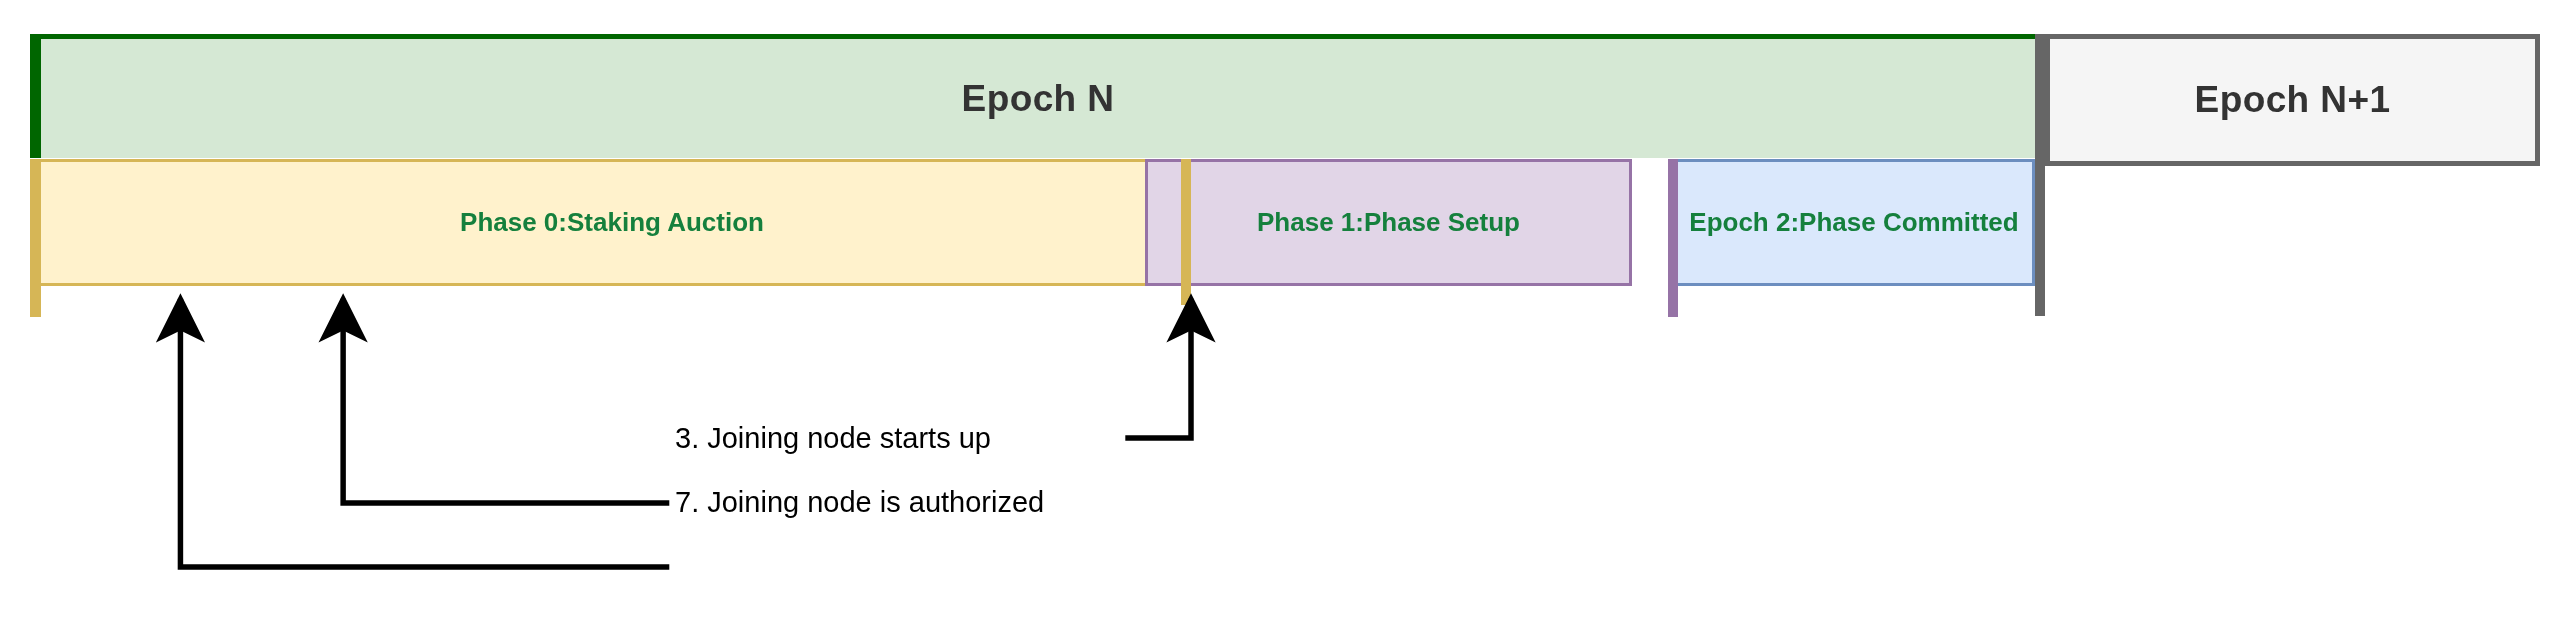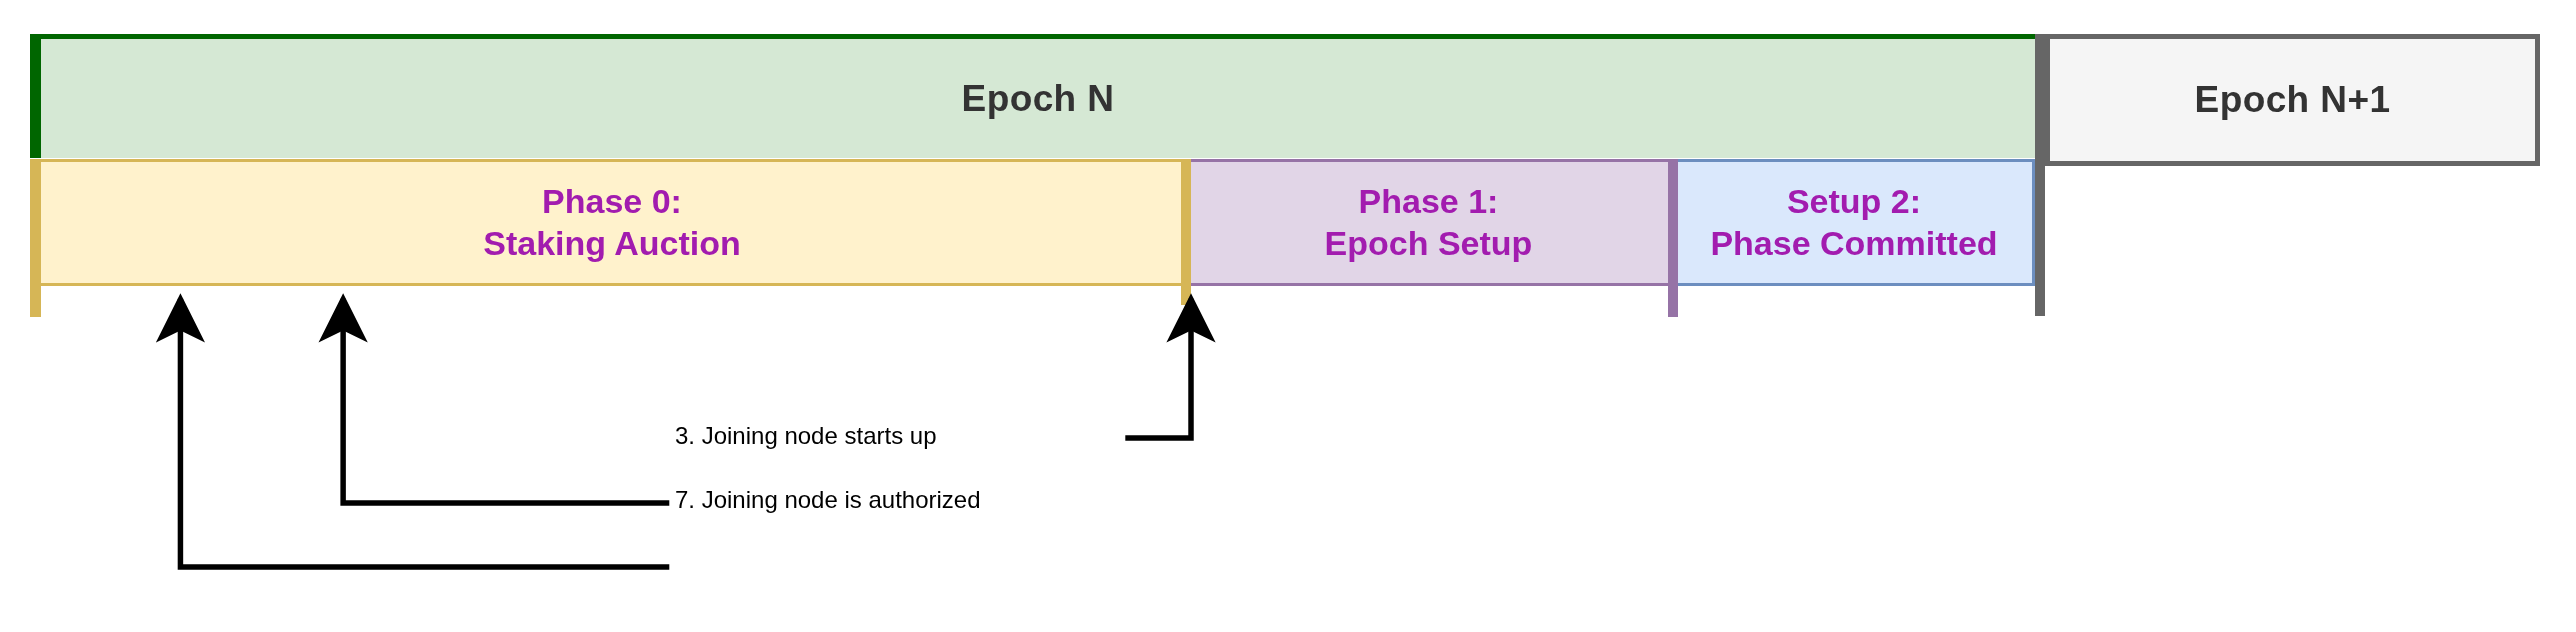--- a/index.html
+++ b/index.html
@@ -86,41 +86,41 @@
     width: 10.2px;
     height: 158px;
     background: #9673a6;
   }
 
   
   .phase-box {
     position: absolute;
     box-sizing: border-box;
     display: flex;
-    flex-direction: column;
+    flex-direction: row;
     align-items: center;
     justify-content: center;
     font-weight: bold;
-    font-size: 34px;
+    font-size: 26px;
     line-height: 1.22;
-    color: #a21caf;
+    color: #15803d;
     text-align: center;
     white-space: nowrap;
   }
   #phase-0 {
     left: 41px;
     top: 159px;
     width: 1145px;
     height: 127px;
     background: #fff2cc;
     border: 3.1px solid #d6b656;
     border-left: none;
   }
   #phase-1 {
-    left: 1185px;
+    left: 1145px;
     top: 159px;
     width: 487px;
     height: 127px;
     background: #e1d5e7;
     border: 3.1px solid #9673a6;
   }
   #phase-2 {
     left: 1673px;
     top: 159px;
     width: 362px;
@@ -133,21 +133,21 @@
   #annotations {
     position: absolute;
     left: 0;
     top: 0;
     width: 2576px;
     height: 632px;
     pointer-events: none;
   }
   .anno-label {
     position: absolute;
-    font-size: 24px;
+    font-size: 29px;
     color: #000000;
     white-space: nowrap;
     line-height: 1;
   }
   #anno-label-3 { left: 675px; top: 424px; }
   #anno-label-2 { left: 675px; top: 488px; }
   #anno-label-1 { left: 675px; top: 552px; }
 </style>
 </head>
 <body>
@@ -161,24 +161,24 @@
   <div class="epoch-box" id="epoch-n-plus-1">
     <span>Epoch N+1</span>
   </div>
 
   <div class="phase-box" id="phase-0">
     <span>Phase 0:</span>
     <span>Staking Auction</span>
   </div>
   <div class="phase-box" id="phase-1">
     <span>Phase 1:</span>
-    <span>Epoch Setup</span>
+    <span>Phase Setup</span>
   </div>
   <div class="phase-box" id="phase-2">
-    <span>Setup 2:</span>
+    <span>Epoch 2:</span>
     <span>Phase Committed</span>
   </div>
 
   <div class="vbar" id="phase-start-bar"></div>
   <div class="vbar" id="phase0-end-bar"></div>
   <div class="vbar" id="phase1-end-bar"></div>
   <div class="vbar" id="epoch-divider-bar"></div>
 
   <svg id="annotations" viewBox="0 0 3292 808">
     <defs>

